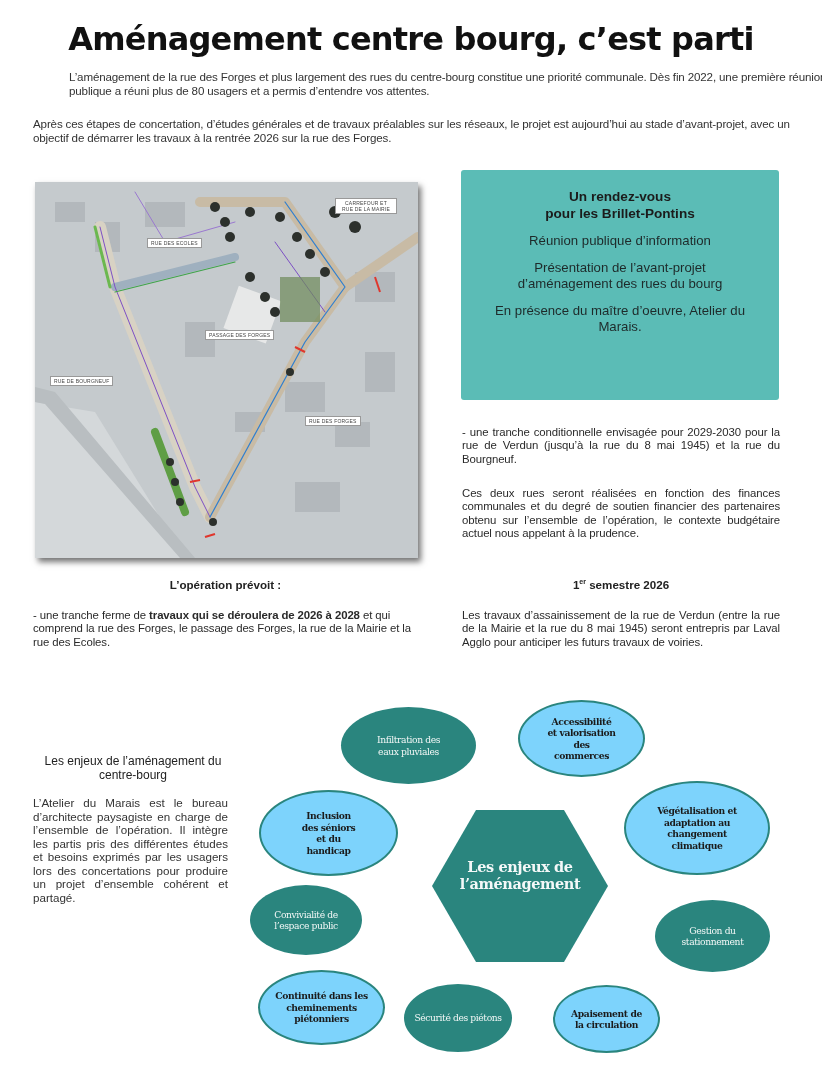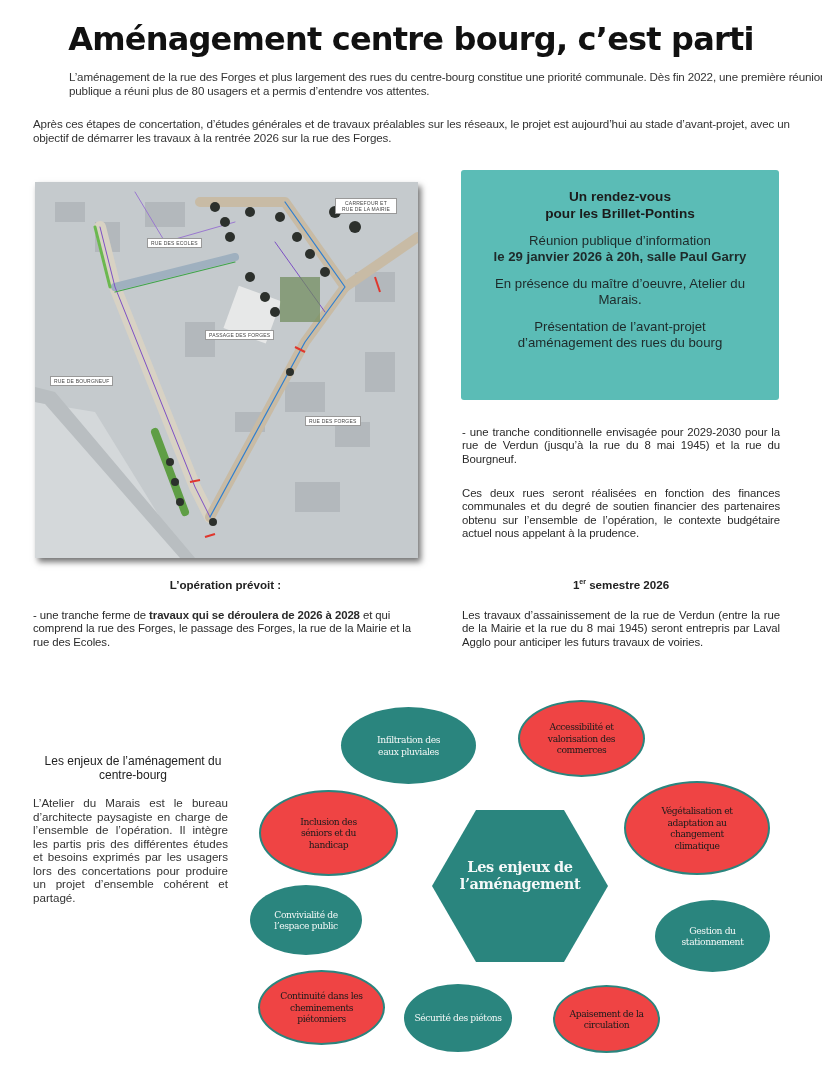--- a/index.html
+++ b/index.html
@@ -12,21 +12,21 @@
   .map svg { display: block; }
   .rdv { left: 461px; top: 170px; width: 318px; height: 230px; background: #5bbcb6; border-radius: 3px; text-align: center; color: #1e2a2a; font-size: 13.2px; line-height: 16px; padding-top: 18px; }
   .rdv .h { font-weight: bold; font-size: 13.6px; line-height: 17px; color: #1b1b1b; }
   .rdv p { margin-bottom: 11px; }
   .col { font-size: 11.4px; line-height: 13.4px; color: #2a2a2a; text-align: justify; letter-spacing: -0.1px; }
   .centerhead { font-size: 11.6px; font-weight: bold; text-align: center; color: #222; }
   .enjeux-head { left: 33px; width: 200px; top: 754px; text-align: center; font-size: 12px; font-weight: normal; line-height: 14px; color: #222; }
   .enjeux-text { left: 33px; width: 195px; top: 796px; font-size: 11.6px; line-height: 13.5px; text-align: justify; color: #333; }
   .ell { position: absolute; border-radius: 50%; display: flex; align-items: center; justify-content: center; text-align: center; font-family: "DejaVu Serif", serif; font-size: 9.2px; line-height: 11.5px; letter-spacing: -0.4px; }
   .ell.fill { background: #2a857e; color: #f2f7f6; }
-  .ell.line { background: #ef4444; border: 2.5px solid #2a857e; color: #1b1b1b; }
+  .ell.line { background: #7dd3fc; border: 2.5px solid #2a857e; color: #1b1b1b; font-weight: bold; }
   .hex { left: 432px; top: 810px; width: 176px; height: 152px; background: #2a857e; clip-path: polygon(25% 0, 75% 0, 100% 50%, 75% 100%, 25% 100%, 0 50%); display: flex; align-items: center; justify-content: center; text-align: center; color: #f4f8f8; font-family: "DejaVu Serif", serif; font-weight: bold; font-size: 14.5px; line-height: 17px; letter-spacing: -0.4px; padding-bottom: 22px; }
   .maplabel { position: absolute; background: #fff; font-size: 5px; color: #444; padding: 1px 3px; border: 1px solid #999; letter-spacing: 0.2px; }
 </style>
 </head>
 <body>
 
 <h1 class="abs title">Aménagement centre bourg, c’est parti</h1>
 
 <p class="abs intro" style="top:70px;margin-left:36px;">L’aménagement de la rue des Forges et plus largement des rues du centre-bourg constitue une priorité communale. Dès fin 2022, une première réunion publique a réuni plus de 80 usagers et a permis d’entendre vos attentes.</p>
 <p class="abs intro" style="top:117px;">Après ces étapes de concertation, d’études générales et de travaux préalables sur les réseaux, le projet est aujourd’hui au stade d’avant-projet, avec un objectif de démarrer les travaux à la rentrée 2026 sur la rue des Forges.</p>
@@ -103,24 +103,23 @@
   <span class="maplabel" style="left:270px;top:234px;">RUE DES FORGES</span>
 </div>
 
 <div class="abs rdv">
   <p class="h">
     <span>Un rendez-vous</span><br>
     <span>pour les Brillet-Pontins</span>
   </p>
   <p>
     <span>Réunion publique d’information</span><br>
-    <b>le 29 janvier 2026 à 20h, salle Paul Garry</b>
   </p>
+  <p style="padding:0 34px;">Présentation de l’avant-projet d’aménagement des rues du bourg</p>
   <p style="padding:0 28px;">En présence du maître d’oeuvre, Atelier du Marais.</p>
-  <p style="padding:0 34px;">Présentation de l’avant-projet d’aménagement des rues du bourg</p>
 </div>
 
 <p class="abs col" style="left:462px; top:426px; width:318px;">- une tranche conditionnelle envisagée pour 2029-2030 pour la rue de Verdun (jusqu’à la rue du 8 mai 1945) et la rue du Bourgneuf.</p>
 <p class="abs col" style="left:462px; top:487px; width:318px;">Ces deux rues seront réalisées en fonction des finances communales et du degré de soutien financier des partenaires obtenu sur l’ensemble de l’opération, le contexte budgétaire actuel nous appelant à la prudence.</p>
 
 <div class="abs centerhead" style="left:462px; top:578px; width:318px;">
   <span>1</span><sup style="font-size:7px;">er</sup><span> semestre 2026</span>
 </div>
 <p class="abs col" style="left:462px; top:609px; width:318px;">Les travaux d’assainissement de la rue de Verdun (entre la rue de la Mairie et la rue du 8 mai 1945) seront entrepris par Laval Agglo pour anticiper les futurs travaux de voiries.</p>
 

